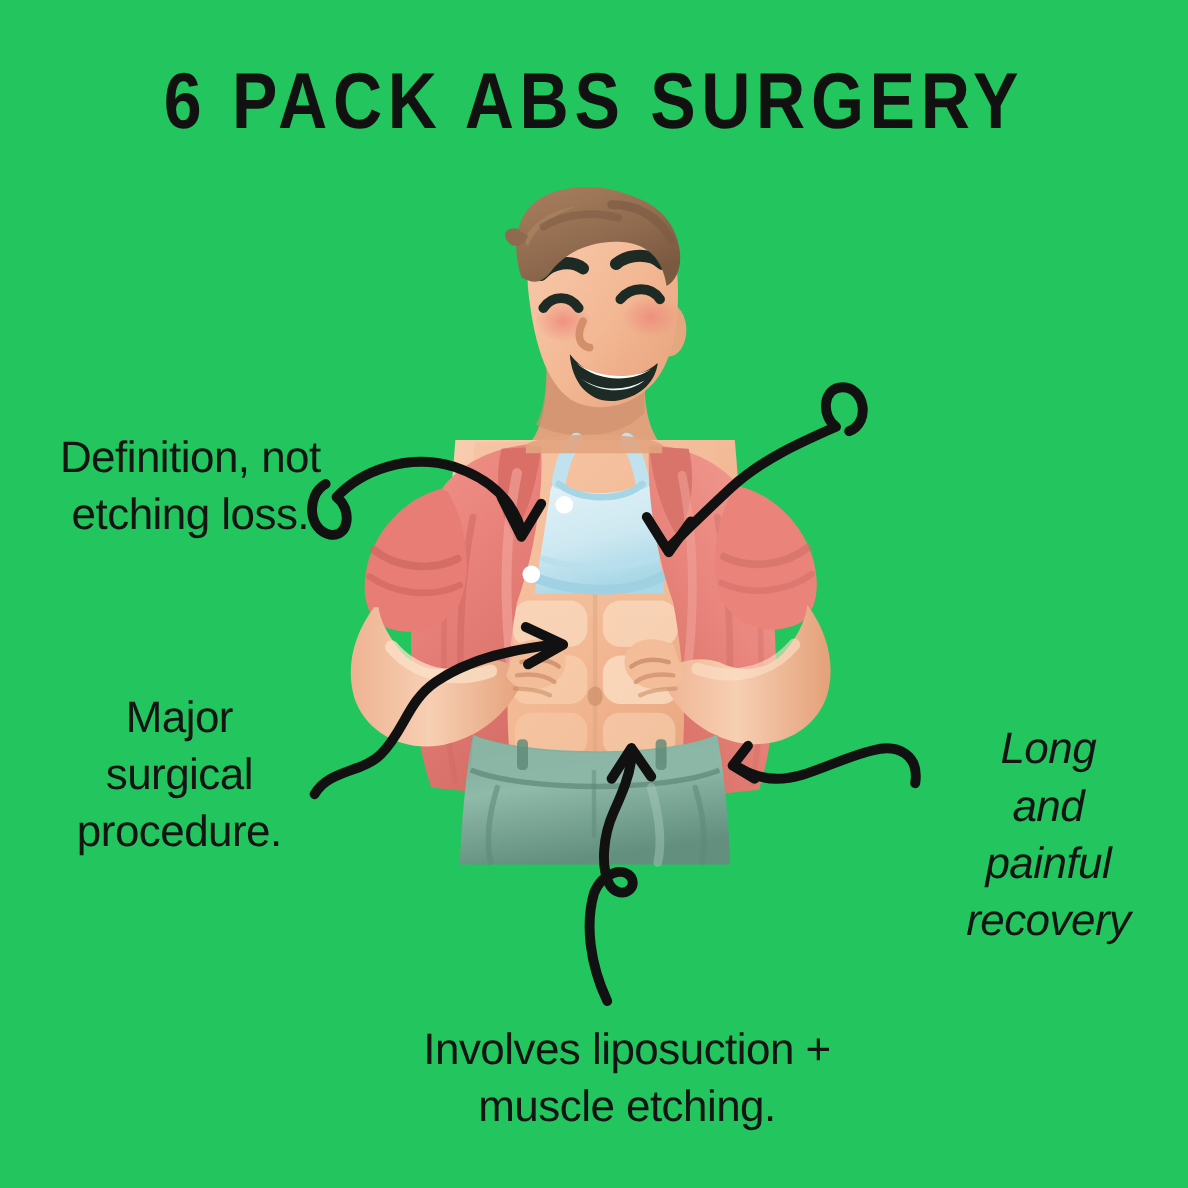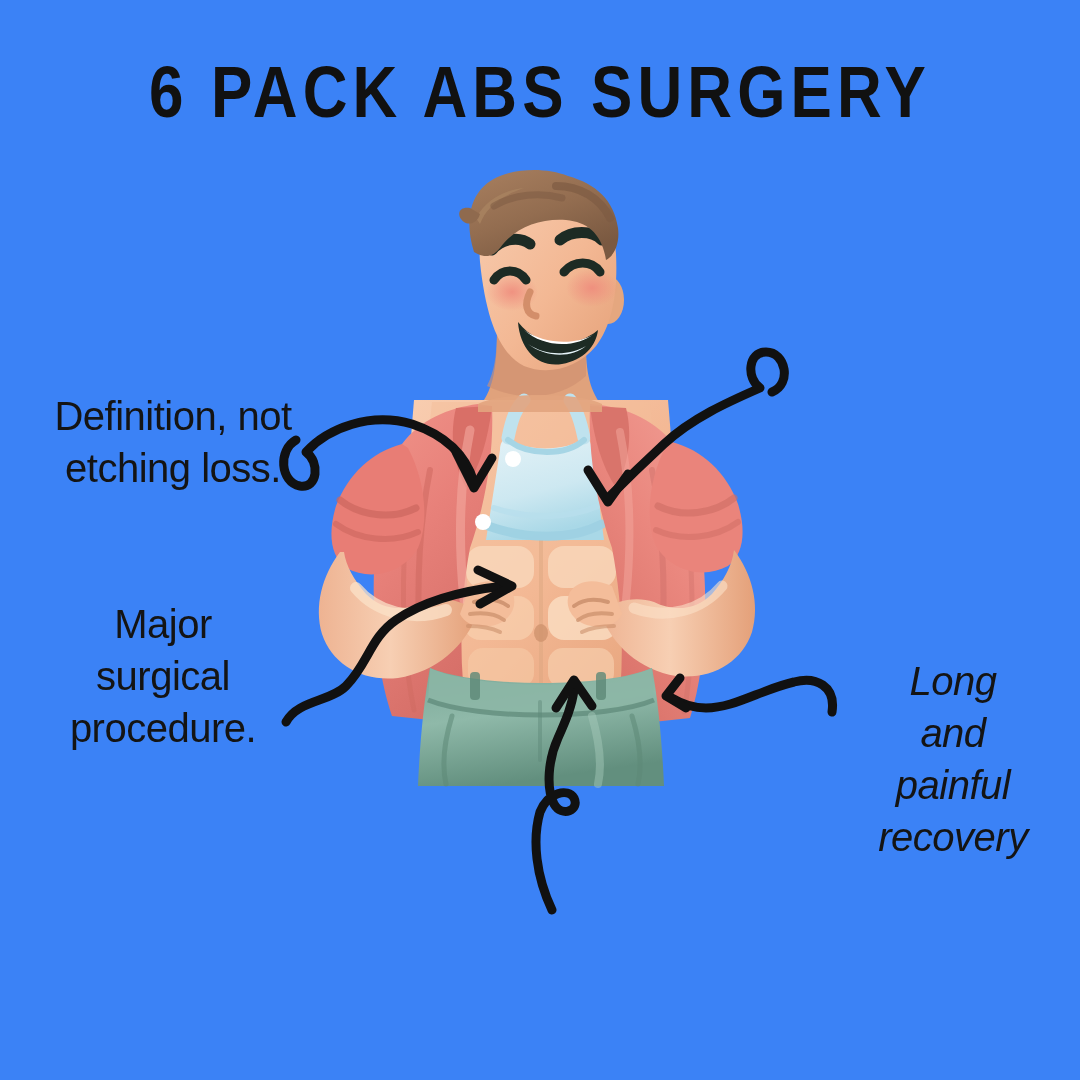--- a/index.html
+++ b/index.html
@@ -40,21 +40,21 @@
     color: #141414;
     font-family: "Liberation Sans", sans-serif;
     font-weight: 400;
     font-size: 40px;
     line-height: 52px;
     letter-spacing: -0.5px;
     white-space: pre-line;
   }
   #label-definition   { left: 8px;   top: 390px;  width: 330px; text-align: center; }
   #label-risk         { left: 672px; top: 296px;  width: 402px; text-align: center; }
-  #label-major        { left: 18px;  top: 598px;  width: 290px; text-align: center; }
+  #label-major        { left: 18px;  top: 626px;  width: 290px; text-align: center; }
   #label-recovery     { left: 840px; top: 655px;  width: 226px; text-align: center; font-style: italic; }
   #label-liposuction  { left: 300px; top: 928px;  width: 540px; text-align: center; }
 
   
   #art {
     position: absolute;
     left: 0; top: 0;
     width: 1080px;
     height: 1080px;
     pointer-events: none;
@@ -63,21 +63,21 @@
     position: absolute;
     left: 0; top: 0;
     width: 1080px;
     height: 1080px;
     pointer-events: none;
   }
 </style>
 </head>
 <body>
 
-<div id="poster" style="background: #3b82f6;">
+<div id="poster" style="background: #22c55e;">
 
   <svg id="art" viewBox="0 0 1080 1080">
     <defs>
       <linearGradient id="gSkin" x1="0" y1="0" x2="1" y2="1">
         <stop offset="0%" stop-color="#f8cdb0"></stop>
         <stop offset="55%" stop-color="#f3b894"></stop>
         <stop offset="100%" stop-color="#e5a179"></stop>
       </linearGradient>
       <linearGradient id="gSkinArm" x1="0" y1="0" x2="1" y2="0">
         <stop offset="0%" stop-color="#eeb392"></stop>
@@ -361,14 +361,16 @@
 
   <div class="callout" id="label-major" style="color: rgb(20, 20, 20);">Major
 surgical
 procedure.</div>
 
   <div class="callout" id="label-recovery" style="color: rgb(20, 20, 20);">Long
 and
 painful
 recovery</div>
 
+  <div class="callout" id="label-liposuction" style="color: rgb(20, 20, 20);">Involves liposuction +
+muscle etching.</div>
 
 </div>
 
 </body></html>

